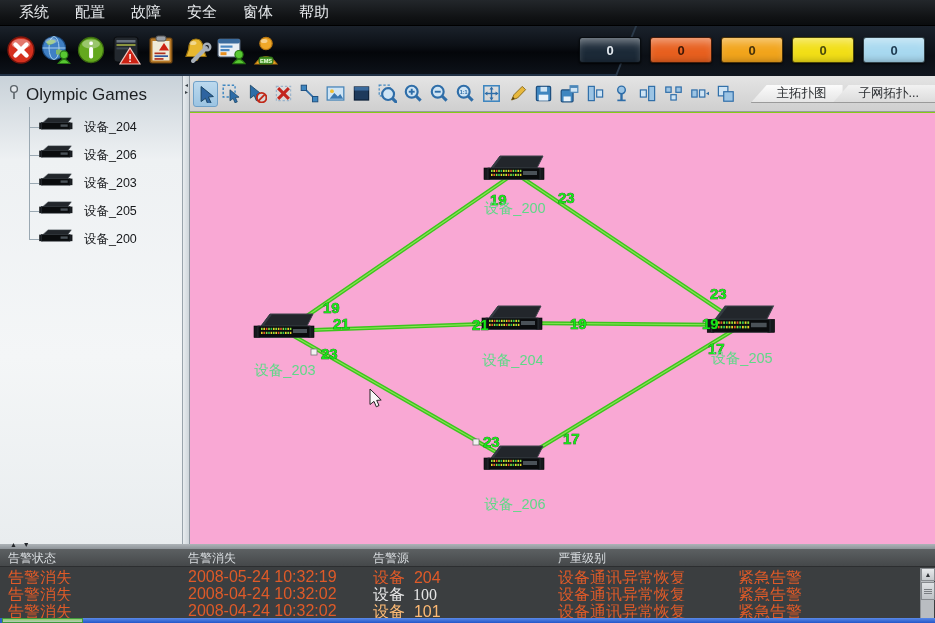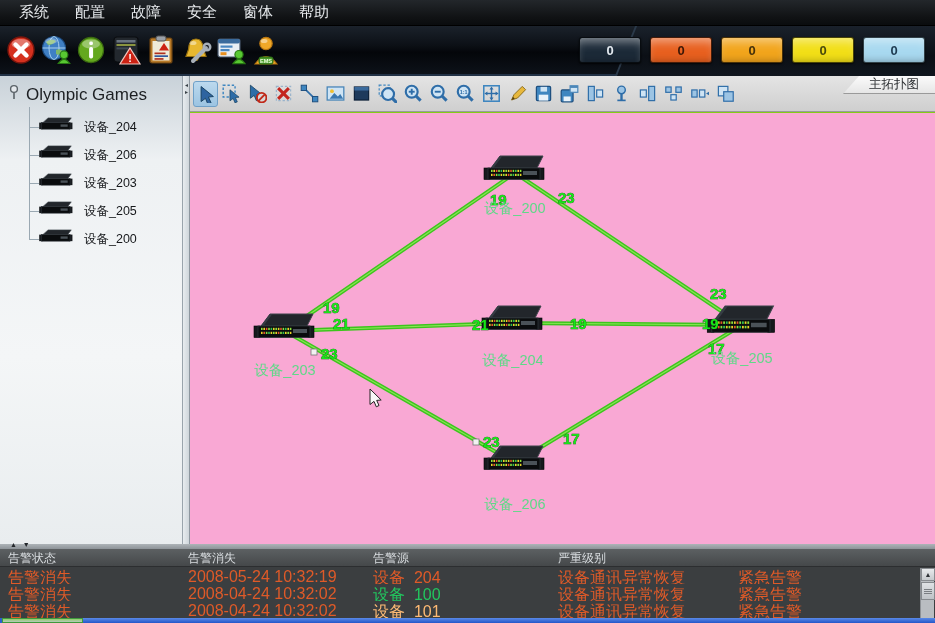--- a/index.html
+++ b/index.html
@@ -50,21 +50,21 @@
     line-height:7px; text-align:center; }
 
   
   .content { position:absolute; left:190px; top:76px; width:745px; height:468px; }
   .topo-toolbar { position:absolute; left:0; top:0; width:745px; height:36px;
     background:linear-gradient(180deg,#e4e4e4,#cfcfcf); border-bottom:1px solid #9a9a9a;
     display:flex; align-items:center; padding-left:3px; }
   .ttb-btn { width:25px; height:26px; display:flex; align-items:center; justify-content:center;
     border-radius:3px; margin-right:1px; }
   .ttb-btn.active { background:linear-gradient(180deg,#bcd9ee,#9cc4e2); border:1px solid #6fa0c8; }
-  .tabs { position:absolute; right:0; top:0; height:36px; display:flex; align-items:flex-start; }
+  .tabs { position:absolute; right:0; top:0; height:36px; display:flex; align-items:center; }
   .tab { min-width:92px; padding:0 16px 0 26px; display:flex; align-items:center; justify-content:center;
     font-size:12.5px; color:#2a2d30; background:linear-gradient(180deg,#f2f2f2,#dcdcdc);
     clip-path:polygon(16px 0,100% 0,100% 100%,0 100%); margin-left:-10px; border-bottom:1px solid #9a9a9a; }
   .tab.active { background:linear-gradient(180deg,#fbfbfb,#e6e6e6); }
 
   
   .canvas { position:absolute; left:0; top:36px; width:745px; height:432px; background:#f9a8d4;
     border-top:1px solid #84cc16; }
   .canvas svg { display:block; }
 
@@ -426,20 +426,21 @@
         </div>
         <div class="ttb-btn">
           <svg width="19" height="19" viewBox="0 0 16 16">
             <rect x="2" y="2" width="8" height="8" fill="#cfe4f4" stroke="#2e6da8" stroke-width="1"></rect>
             <rect x="6.5" y="6.5" width="8" height="8" fill="#9cc4e4" stroke="#2e6da8" stroke-width="1"></rect>
           </svg>
         </div>
       </div>
     <div class="tabs" id="topoTabs">
         <div class="tab active">主拓扑图</div>
+        <div class="tab">子网拓扑...</div>
       </div>
     <div class="canvas" id="topoCanvas">
         <svg width="745" height="432" viewBox="0 0 745 432">
           <line x1="325" y1="60" x2="95" y2="218" stroke="#3cc51d" stroke-width="4"></line>
           <line x1="325" y1="60" x2="95" y2="218" stroke="#8be455" stroke-width="1.2"></line>
           <line x1="325" y1="60" x2="552" y2="212" stroke="#3cc51d" stroke-width="4"></line>
           <line x1="325" y1="60" x2="552" y2="212" stroke="#8be455" stroke-width="1.2"></line>
           <line x1="95" y1="218" x2="323" y2="210" stroke="#3cc51d" stroke-width="4"></line>
           <line x1="95" y1="218" x2="323" y2="210" stroke="#8be455" stroke-width="1.2"></line>
           <line x1="323" y1="210" x2="552" y2="212" stroke="#3cc51d" stroke-width="4"></line>
@@ -659,21 +660,21 @@
         <div class="alarm-row">
           <div class="c" style="width: 180px; color: rgb(223, 90, 40);">告警消失</div>
           <div class="c" style="width: 185px; color: rgb(223, 90, 40);">2008-05-24 10:32:19</div>
           <div class="c" style="width: 185px; color: rgb(223, 90, 40);">设备_204</div>
           <div class="c" style="width: 180px; color: rgb(223, 90, 40);">设备通讯异常恢复</div>
           <div class="c" style="width: 191px; color: rgb(223, 90, 40);">紧急告警</div>
         </div>
         <div class="alarm-row">
           <div class="c" style="width: 180px; color: rgb(223, 90, 40);">告警消失</div>
           <div class="c" style="width: 185px; color: rgb(223, 90, 40);">2008-04-24 10:32:02</div>
-          <div class="c" style="width: 185px; color: #22c55e;">设备_100</div>
+          <div class="c" style="width: 185px; color: #e5e5e5; font-family: Liberation Serif, serif;">设备_100</div>
           <div class="c" style="width: 180px; color: rgb(223, 90, 40);">设备通讯异常恢复</div>
           <div class="c" style="width: 191px; color: rgb(223, 90, 40);">紧急告警</div>
         </div>
         <div class="alarm-row">
           <div class="c" style="width: 180px; color: rgb(223, 90, 40);">告警消失</div>
           <div class="c" style="width: 185px; color: rgb(223, 90, 40);">2008-04-24 10:32:02</div>
           <div class="c" style="width: 185px; color: #fdba74;">设备_101</div>
           <div class="c" style="width: 180px; color: rgb(223, 90, 40);">设备通讯异常恢复</div>
           <div class="c" style="width: 191px; color: rgb(223, 90, 40);">紧急告警</div>
         </div>

